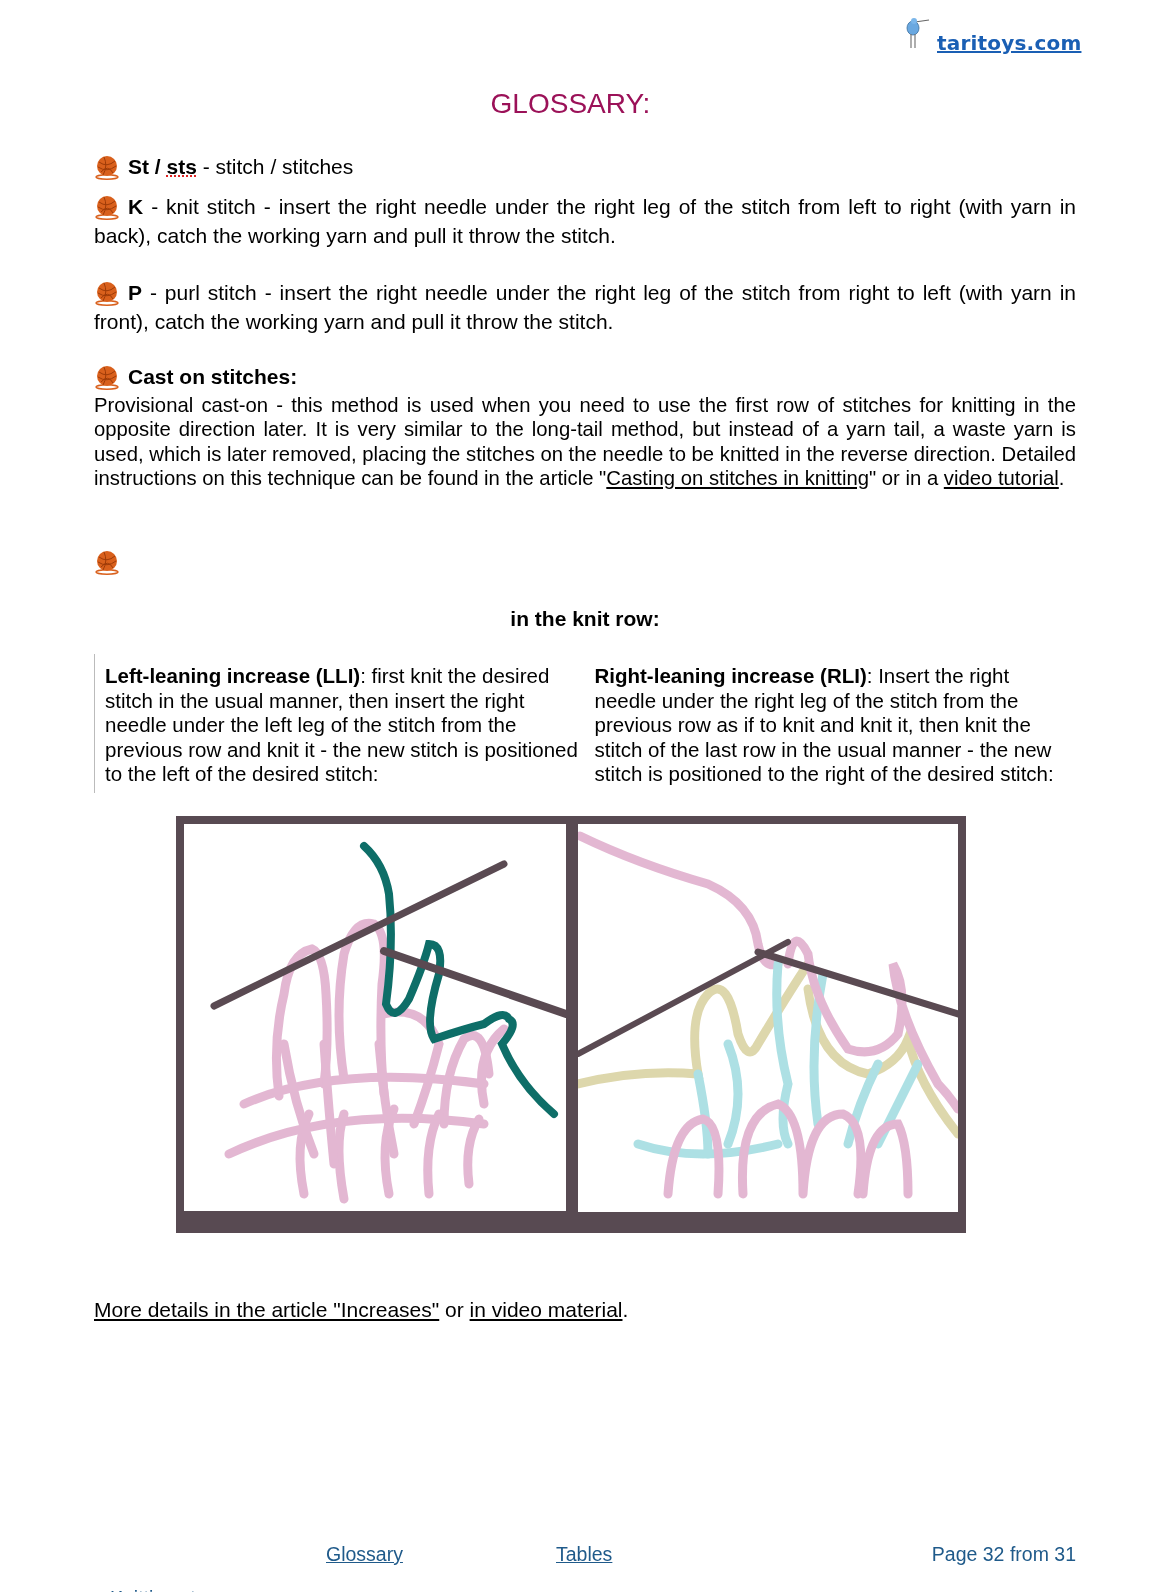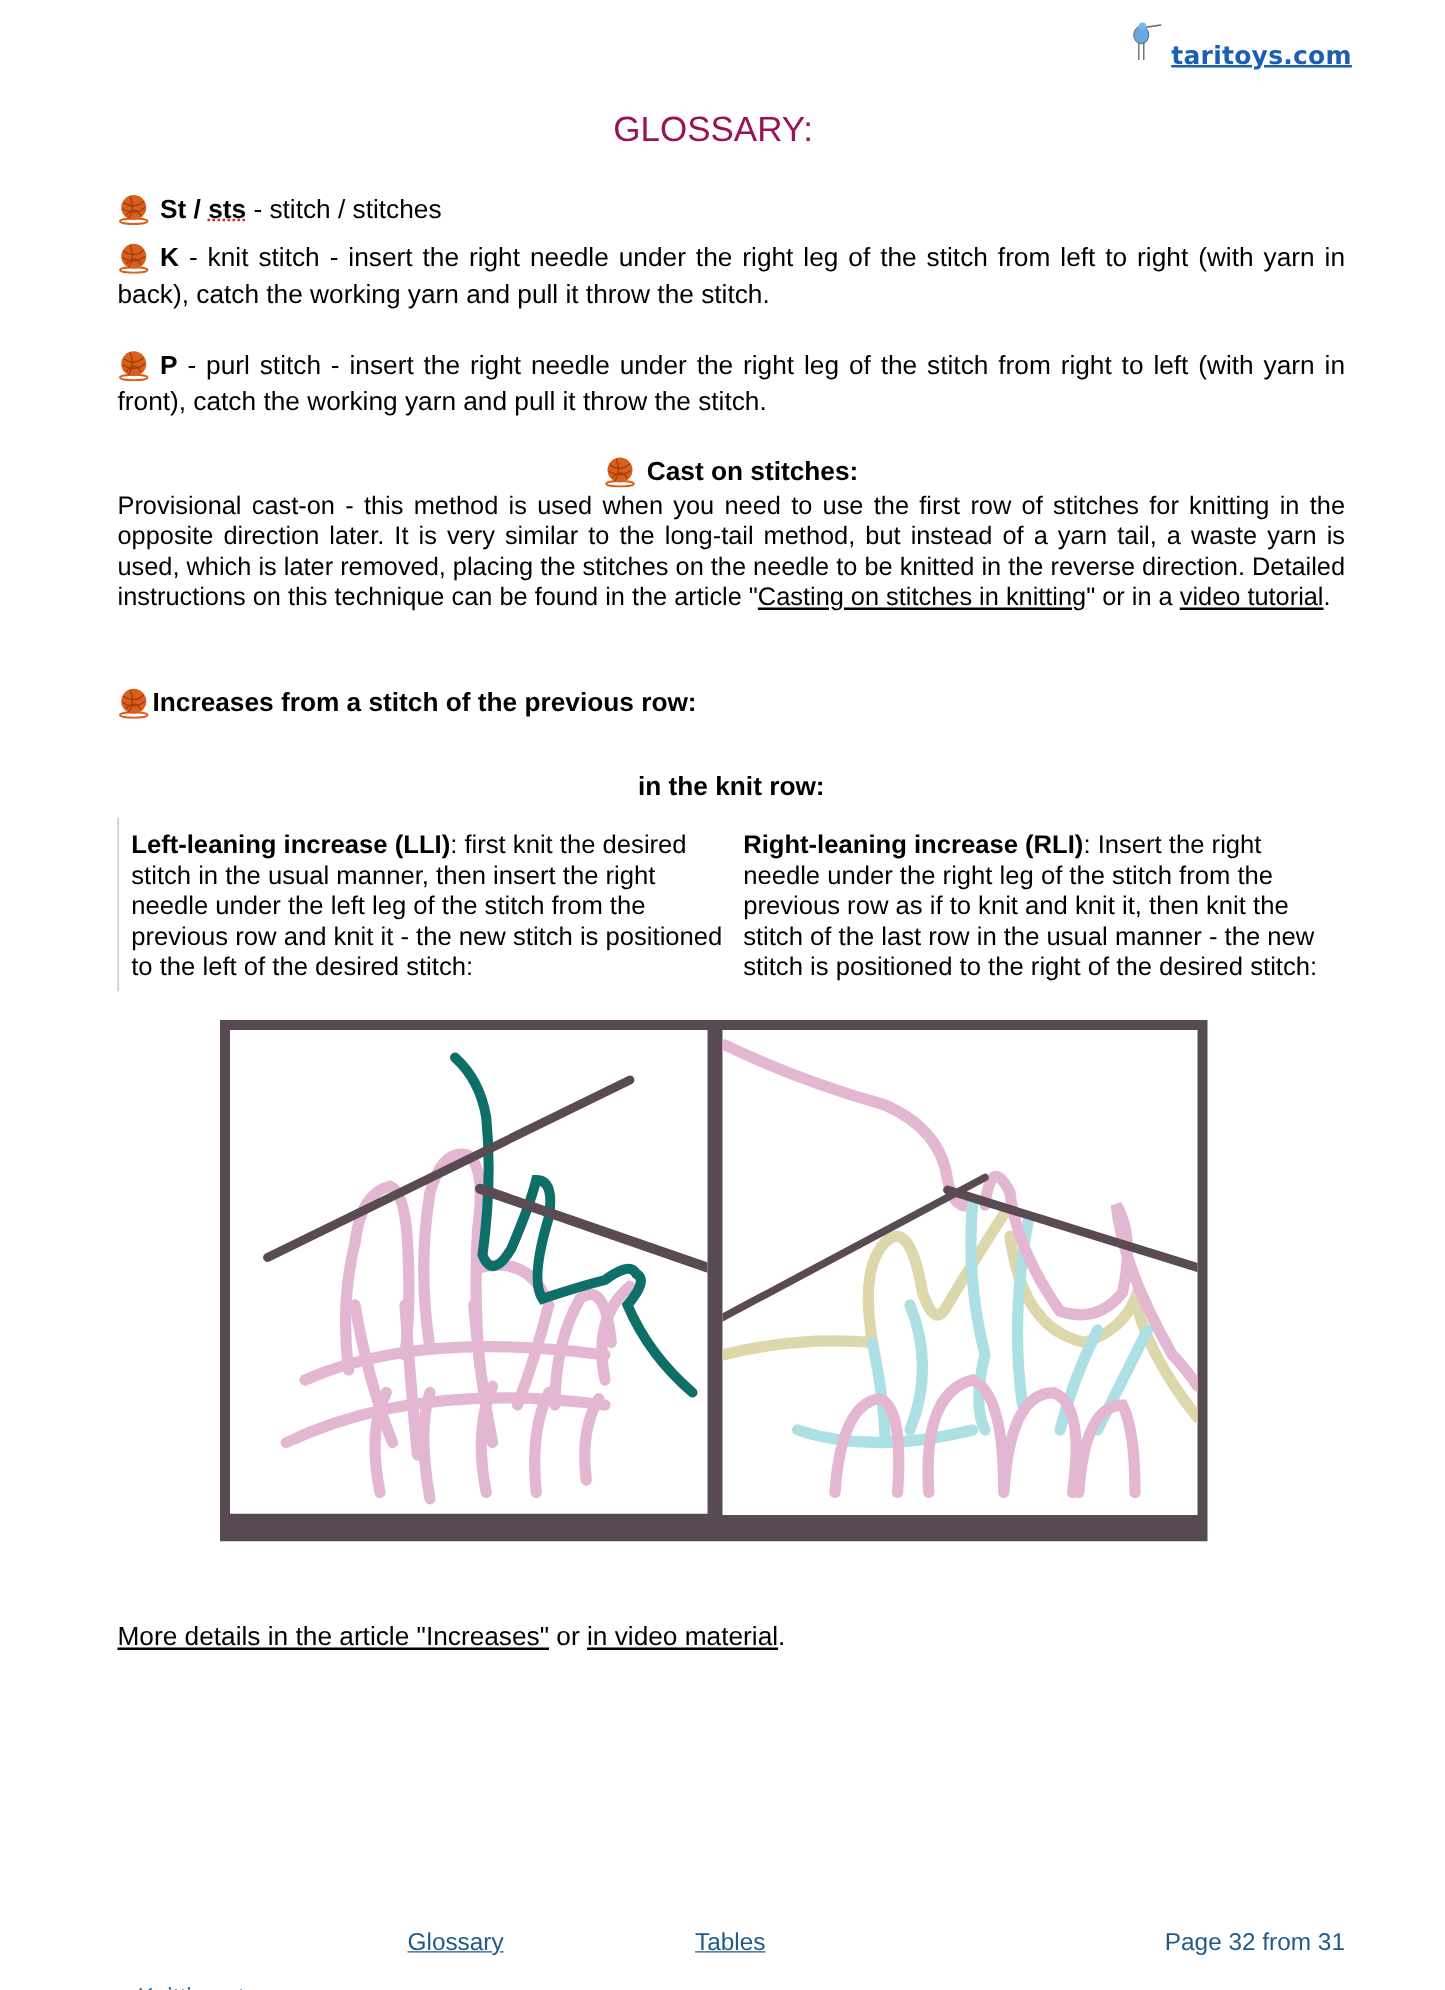--- a/index.html
+++ b/index.html
@@ -11,21 +11,21 @@
   .logo-link { font-family: "DejaVu Sans", sans-serif; font-size: 20px; color: #1a5fb4;
                text-decoration: underline; font-weight: bold; letter-spacing: 0.2px; }
   .title { left: 0; width: 1141px; top: 88px; text-align: center; font-size: 28px; color: #9b1158; }
   .content { left: 94px; width: 982px; }
   .line { font-size: 21px; line-height: 24px; }
   .ball { display: inline-block; width: 26px; height: 26px; vertical-align: -6px; margin-right: 8px; }
   .ball svg { display: block; }
   .justify { text-align: justify; }
   .bold { font-weight: bold; }
   .underline-spell { text-decoration: underline dotted #d22; text-decoration-thickness: 2px; }
-  .centered { text-align: center; margin-top: 11px; }
+  .centered { text-align: center; }
   .cols { left: 94px; width: 982px; top: 654px; display: flex; }
   .col { width: 488px; padding: 10px 0 6px 8px; font-size: 20.5px; line-height: 24.5px; }
   .col.right { border-left: 1px solid #bbb; padding-left: 10px; }
   .frame { left: 176px; top: 816px; width: 790px; height: 417px; background: #584a52; }
   .panel { position: absolute; top: 8px; background: #fff; }
   .panel.left { left: 8px; width: 382px; height: 387px; }
   .panel.right { left: 402px; width: 380px; height: 388px; }
   .panel svg { display: block; }
   .footer-link { top: 1543px; font-size: 19.5px; color: #1f5a8a; text-decoration: underline; }
   .footer-page { top: 1543px; right: 80px; font-size: 19.5px; color: #1f5a8a; }
@@ -65,37 +65,37 @@
 </div>
 
 <div class="abs content line justify" style="top:278px; line-height:29px;">
   <span class="ball"><svg width="26" height="26" viewBox="0 0 26 26">
         <ellipse cx="13" cy="23" rx="11" ry="2.2" fill="none" stroke="#d9601c" stroke-width="1.5"></ellipse>
         <circle cx="13" cy="12" r="10" fill="#d9601c"></circle>
         <path d="M5 8 Q13 14 21 7 M4 13 Q13 19 22 12 M7 18 Q14 10 19 19 M10 3 Q14 12 9 21" stroke="#9e3b08" stroke-width="1" fill="none"></path>
       </svg></span><span class="bold">P</span><span> - purl stitch - insert the right needle under the right leg of  the stitch from right to left (with yarn in front), catch the working yarn and pull it throw the stitch.</span>
 </div>
 
-<div class="abs content line" style="top:364px;text-align:center;">
+<div class="abs content line" style="top:364px;">
   <span class="ball"><svg width="26" height="26" viewBox="0 0 26 26">
         <ellipse cx="13" cy="23" rx="11" ry="2.2" fill="none" stroke="#d9601c" stroke-width="1.5"></ellipse>
         <circle cx="13" cy="12" r="10" fill="#d9601c"></circle>
         <path d="M5 8 Q13 14 21 7 M4 13 Q13 19 22 12 M7 18 Q14 10 19 19 M10 3 Q14 12 9 21" stroke="#9e3b08" stroke-width="1" fill="none"></path>
       </svg></span><span class="bold">Cast on stitches:</span>
 </div>
 <div class="abs content line justify" style="top:393px; font-size:20.3px; line-height:24.4px;">
   <span>Provisional cast-on - this method is used when you need to use the first row of stitches for knitting in the opposite direction later. It is very similar to the long-tail method, but instead of a yarn tail, a waste yarn is used, which is later removed, placing the stitches on the needle to be knitted in the reverse direction. Detailed instructions on this technique can be found in the article </span><span>"</span><a href="#" style="color:#000;">Casting on stitches in knitting</a><span>" or in a </span><a href="#" style="color:#000;">video tutorial</a><span>.</span>
 </div>
 
 <div class="abs content line" style="top:549px;">
   <span class="ball" style="margin-right:2px;"><svg width="26" height="26" viewBox="0 0 26 26">
         <ellipse cx="13" cy="23" rx="11" ry="2.2" fill="none" stroke="#d9601c" stroke-width="1.5"></ellipse>
         <circle cx="13" cy="12" r="10" fill="#d9601c"></circle>
         <path d="M5 8 Q13 14 21 7 M4 13 Q13 19 22 12 M7 18 Q14 10 19 19 M10 3 Q14 12 9 21" stroke="#9e3b08" stroke-width="1" fill="none"></path>
-      </svg></span><span class="bold">Increases from a stitch of the previous row:</span>
+      </svg></span>
 </div>
 <div class="abs content line centered bold" style="top:607px;">in the knit row:</div>
 
 <div class="abs cols">
   <div class="col right"><span class="bold">Left-leaning increase (LLI)</span><span>: first knit the desired stitch in the usual manner, then insert the right needle under the left leg of the stitch from the previous row and knit it - the new stitch is positioned to the left of the desired stitch:</span></div>
   <div class="col"><span class="bold">Right-leaning increase (RLI)</span><span>: Insert the right needle under the right leg of the stitch from the previous row as if to knit and knit it, then knit the stitch of the last row in the usual manner - the new stitch is positioned to the right of the desired stitch:</span></div>
 </div>
 
 <div class="abs frame">
   <div class="panel left">

